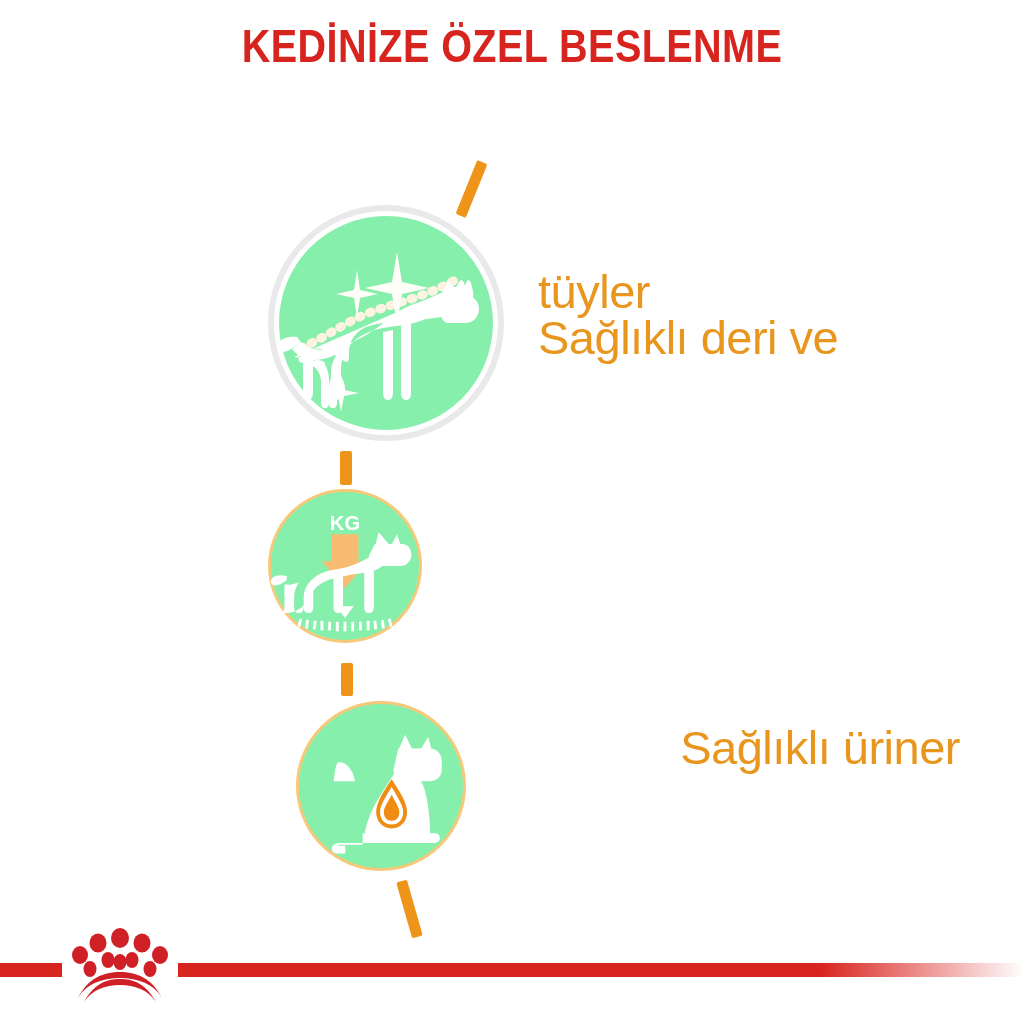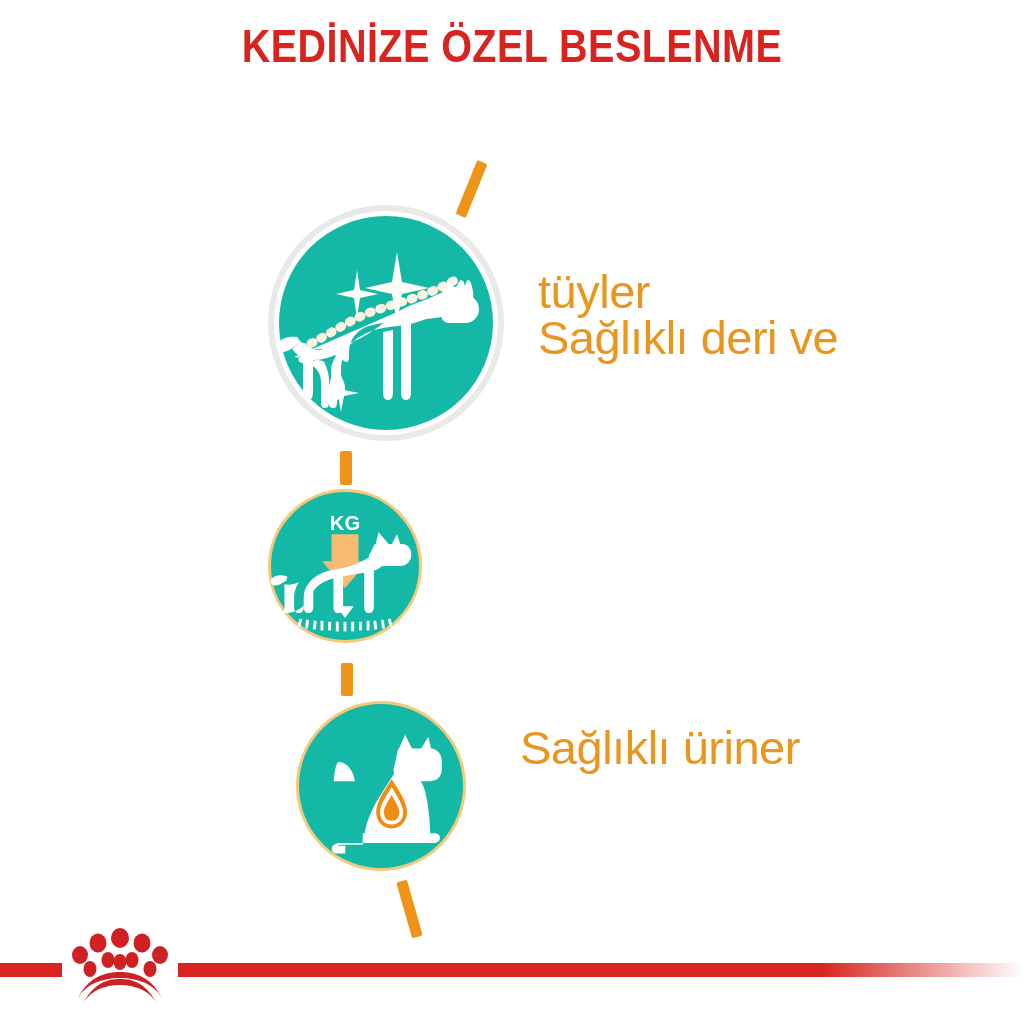--- a/index.html
+++ b/index.html
@@ -35,21 +35,21 @@
   }
 
   
   .benefit {
     position: absolute;
   }
 
   .circle {
     position: absolute;
     border-radius: 50%;
-    background: #14b8a6;
+    background: #86efac;
     box-sizing: border-box;
   }
   .circle.ring-light {
     border: 3px solid #f6c97a;
   }
   .halo {
     position: absolute;
     border-radius: 50%;
     border: 6px solid #e9e9e9;
     box-sizing: border-box;
@@ -271,21 +271,21 @@
           <line x1="117" y1="142" x2="116" y2="133"></line>
           <line x1="125" y1="140" x2="123" y2="132"></line>
         </g>
       </svg>
     </div>
 
   </div>
 
   <div class="dash" style="left:341px; top:663px; width:12px; height:33px;"></div>
 
-  <div class="benefit" style="left:0; top:0; width:1024px; height:1024px; pointer-events:none;">
+  <div class="benefit" style="left:0; top:0; width:1024px; height:1024px; pointer-events:none;text-align:right;">
 
     <div class="circle ring-light" style="left:296px; top:701px; width:170px; height:170px; pointer-events:auto;">
       <svg class="icon-svg" viewBox="0 0 170 170">
         <g fill="#ffffff">
 
           <path d="M41,60 C49,60 56,68 58,80 L36,80 C37,70 38,62 41,60 Z"></path>
 
           <path d="M110,32 L118,48 L102,50 Z"></path>
           <path d="M134,34 L138,50 L125,49 Z"></path>
 

